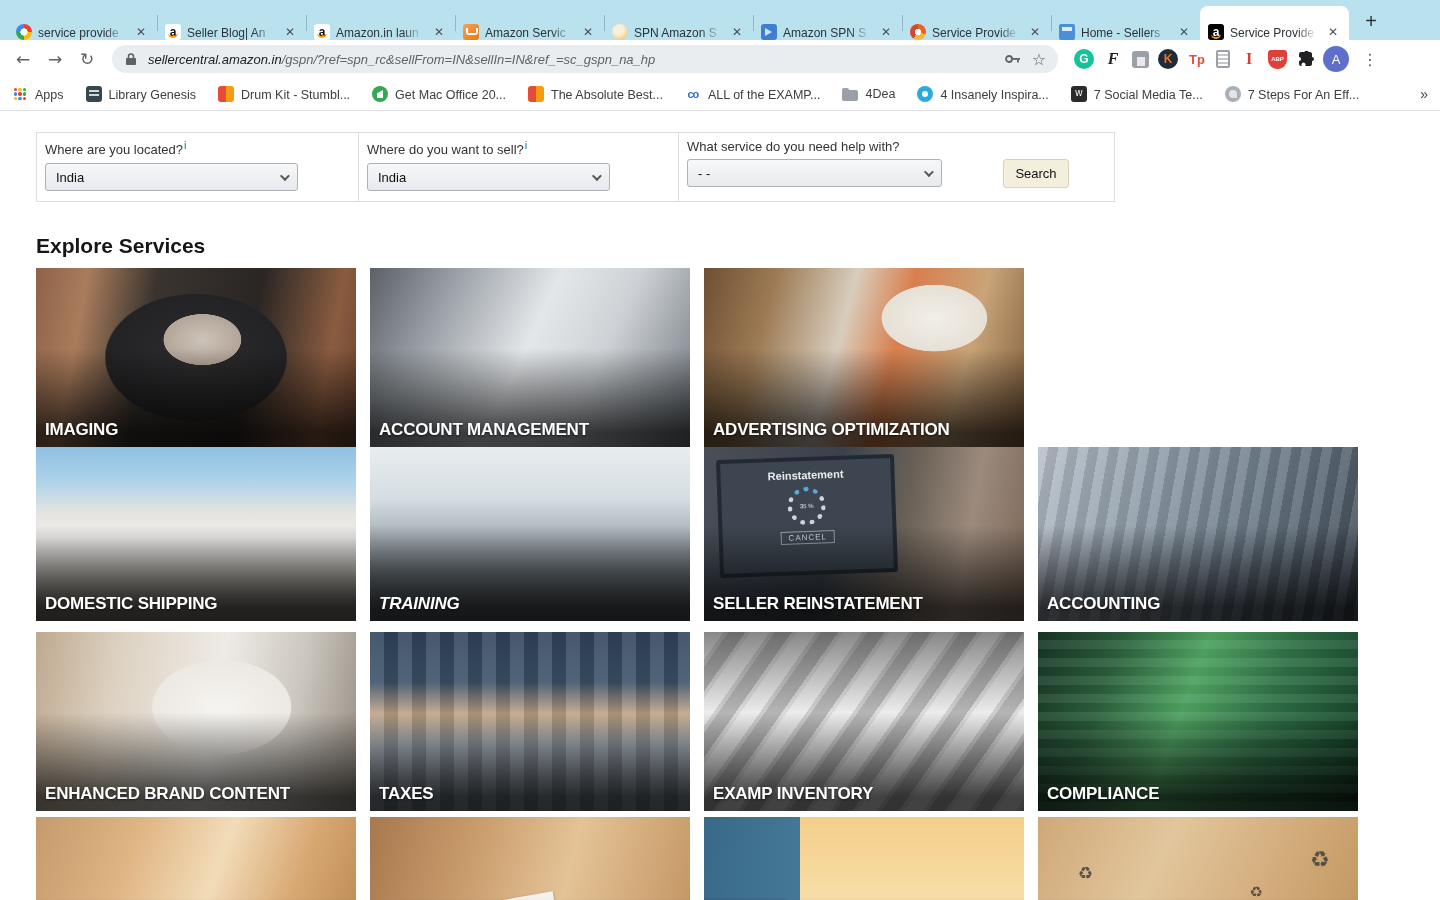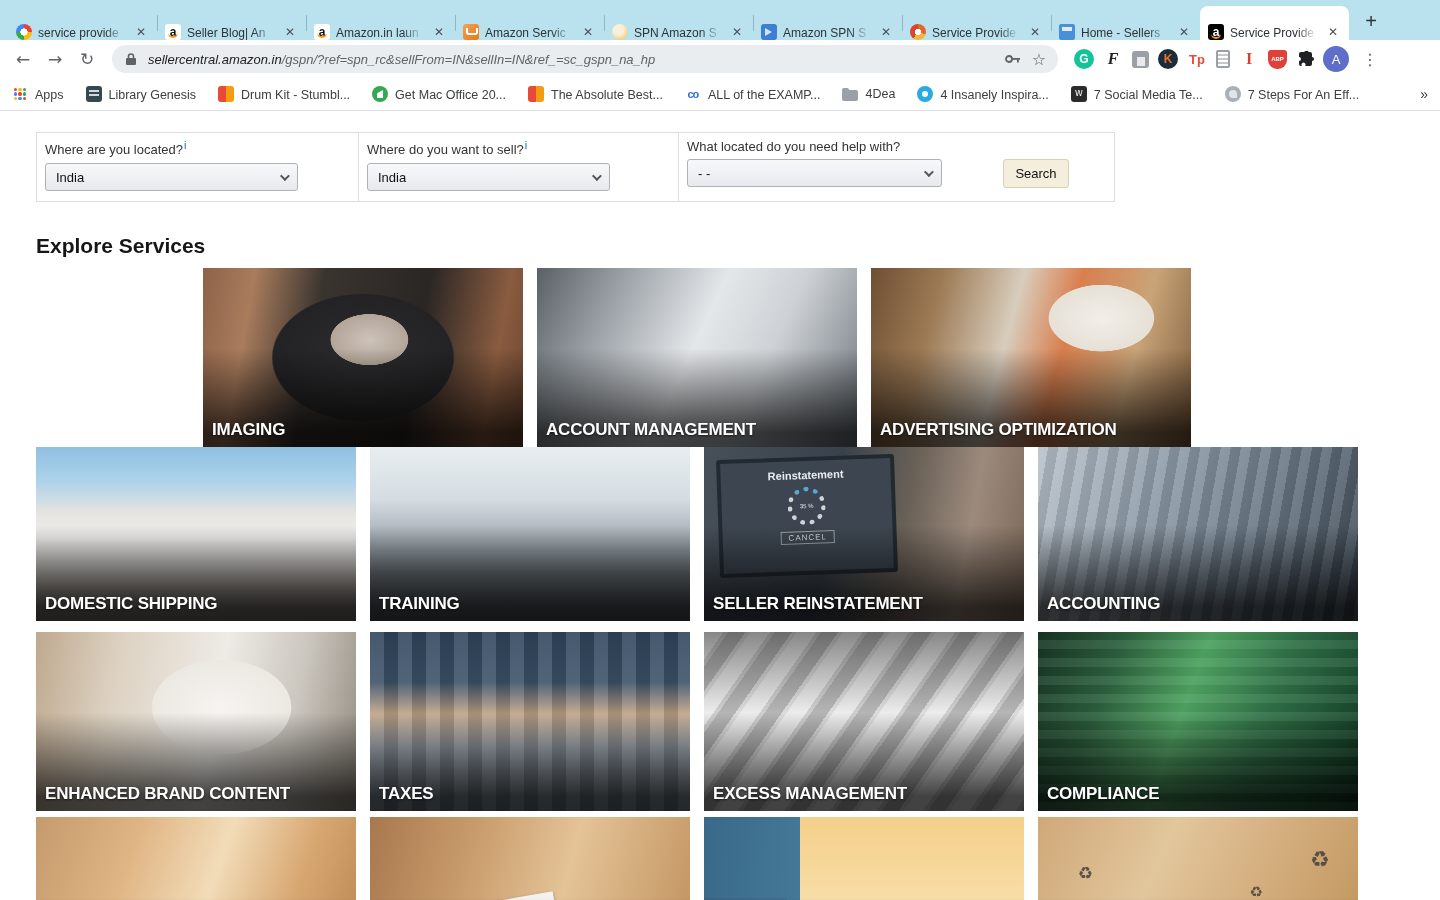--- a/index.html
+++ b/index.html
@@ -108,21 +108,21 @@
   .sel .chev { margin-left:auto; width:7px; height:7px; border-right:2px solid #555; border-bottom:2px solid #555;
          transform:rotate(45deg) translateY(-2px); }
   .c1 .sel { width:253px; } .c2 .sel { width:243px; } .c3 .sel { width:255px; }
   .c3 .f-label { width:100%; }
   .search-btn { margin:5px 45px 0 auto; height:29px; width:66px; background:#f4eedd; border:1px solid #d9d2b6;
          border-radius:3px; font-size:13px; color:#111; display:flex; align-items:center; justify-content:center; }
 
   
   .page-title { margin:32px 0 10px 36px; font-size:21px; font-weight:bold; color:#161616; }
   .cards { margin-left:36px; width:1322px; }
-  .row { display:flex; gap:14px;justify-content:center; }
+  .row { display:flex; gap:14px; }
   .row.r2 { } .row.r3 { margin-top:11px; } .row.r4 { margin-top:6px; }
   .card { width:320px; position:relative; overflow:hidden; cursor:pointer; }
   .r1 .card, .r3 .card, .r4 .card { height:179px; } .r2 .card { height:174px; }
   .card .shade { position:absolute; inset:0; background:linear-gradient(180deg, rgba(0,0,0,0) 45%, rgba(0,0,0,0.72) 92%); }
   .card .lbl { position:absolute; left:9px; bottom:7px; color:#fff; font-weight:bold; font-size:17px;
         letter-spacing:-0.2px; text-shadow:0 1px 2px rgba(0,0,0,0.6); }
 
   .img-imaging { background:
       radial-gradient(70px 46px at 52% 40%, #cdc3ba 0%, #b3a598 55%, rgba(0,0,0,0) 56%) no-repeat,
       radial-gradient(150px 105px at 50% 50%, #2c2c2e 0%, #232325 60%, rgba(0,0,0,0) 61%) no-repeat,
@@ -131,21 +131,21 @@
       radial-gradient(130px 75px at 45% 45%, #f5f2ea 0%, #e9e4d8 60%, rgba(0,0,0,0) 61%) no-repeat,
       linear-gradient(100deg, #ab9378 0%, #d9d0c0 22%, #efeae0 50%, #d5cbb9 78%, #9c8468 100%); }
   .img-account { background:
       linear-gradient(115deg, #5a6066 0%, #9aa0a6 22%, #e4e7ea 48%, #cdd1d5 68%, #8f959b 88%, #6a7076 100%); }
   .img-adopt { background:
       radial-gradient(95px 60px at 72% 28%, #f2efe9 0%, #e6e0d6 55%, rgba(0,0,0,0) 56%) no-repeat,
       linear-gradient(105deg, #6e4f33 0%, #9c7a54 20%, #d8cdbd 42%, #d97f4e 58%, #c9a478 78%, #7e5c3c 100%); }
   .img-shipping { background:
       linear-gradient(180deg, #8fc0e2 0%, #aed3ea 20%, #e6e4e0 38%, #efeeec 52%, #c8c5c1 68%, #97918b 84%, #6f6a64 100%); }
   .img-training { background:
-      linear-gradient(180deg, #e8edf0 0%, #d5dde2 30%, #aab3b9 50%, #6e767d 72%, #474d53 100%); }
+      linear-gradient(180deg, #e8edf0 0%, #d5dde2 30%, #aab3b9 50%, #6e767d 72%, #474d53 100%); font-style: italic; }
   .img-reinstate { background:
       linear-gradient(100deg, #474f59 0%, #39424c 40%, #6b6258 62%, #9c8a7c 80%, #7b6758 100%); }
   .img-accounting { background:
       repeating-linear-gradient(100deg, rgba(255,255,255,0.10) 0 10px, rgba(0,0,0,0.10) 10px 20px),
       linear-gradient(115deg, #b9c2cb 0%, #93a0ac 30%, #6f7e8b 60%, #4e5a66 85%, #3a4550 100%); }
   .img-ebc { background:
       radial-gradient(115px 78px at 58% 42%, #f6f4f1 0%, #ece8e2 60%, rgba(0,0,0,0) 61%) no-repeat,
       linear-gradient(100deg, #bfa98f 0%, #ddd2c2 25%, #eeebe6 55%, #cbc6be 78%, #948c82 100%); }
   .img-taxes { background:
       repeating-linear-gradient(90deg, rgba(255,255,255,0.10) 0 14px, rgba(0,0,0,0.12) 14px 28px),
@@ -342,21 +342,21 @@
     </div>
   </div>
   <div class="form-col c2">
     <span class="f-label"><span>Where do you want to sell?</span><sup class="f-info">i</sup></span>
     <div class="sel">
       <span>India</span>
       <span class="chev"></span>
     </div>
   </div>
   <div class="form-col c3">
-    <span class="f-label">What located do you need help with?</span>
+    <span class="f-label">What service do you need help with?</span>
     <div class="sel">
       <span>- -</span>
       <span class="chev"></span>
     </div>
     <div class="search-btn">Search</div>
   </div>
 </div>
 
 <div class="page-title">Explore Services</div>
 
@@ -404,21 +404,21 @@
     <div class="card img-ebc">
       <div class="shade"></div>
       <span class="lbl">ENHANCED BRAND CONTENT</span>
     </div>
     <div class="card img-taxes">
       <div class="shade"></div>
       <span class="lbl">TAXES</span>
     </div>
     <div class="card img-inventory">
       <div class="shade"></div>
-      <span class="lbl">EXCESS MANAGEMENT</span>
+      <span class="lbl">EXAMP INVENTORY</span>
     </div>
     <div class="card img-compliance">
       <div class="shade"></div>
       <span class="lbl">COMPLIANCE</span>
     </div>
   </div>
   <div class="row r4">
     <div class="card img-packing">
       <div class="shade"></div>
       <span class="lbl"></span>

